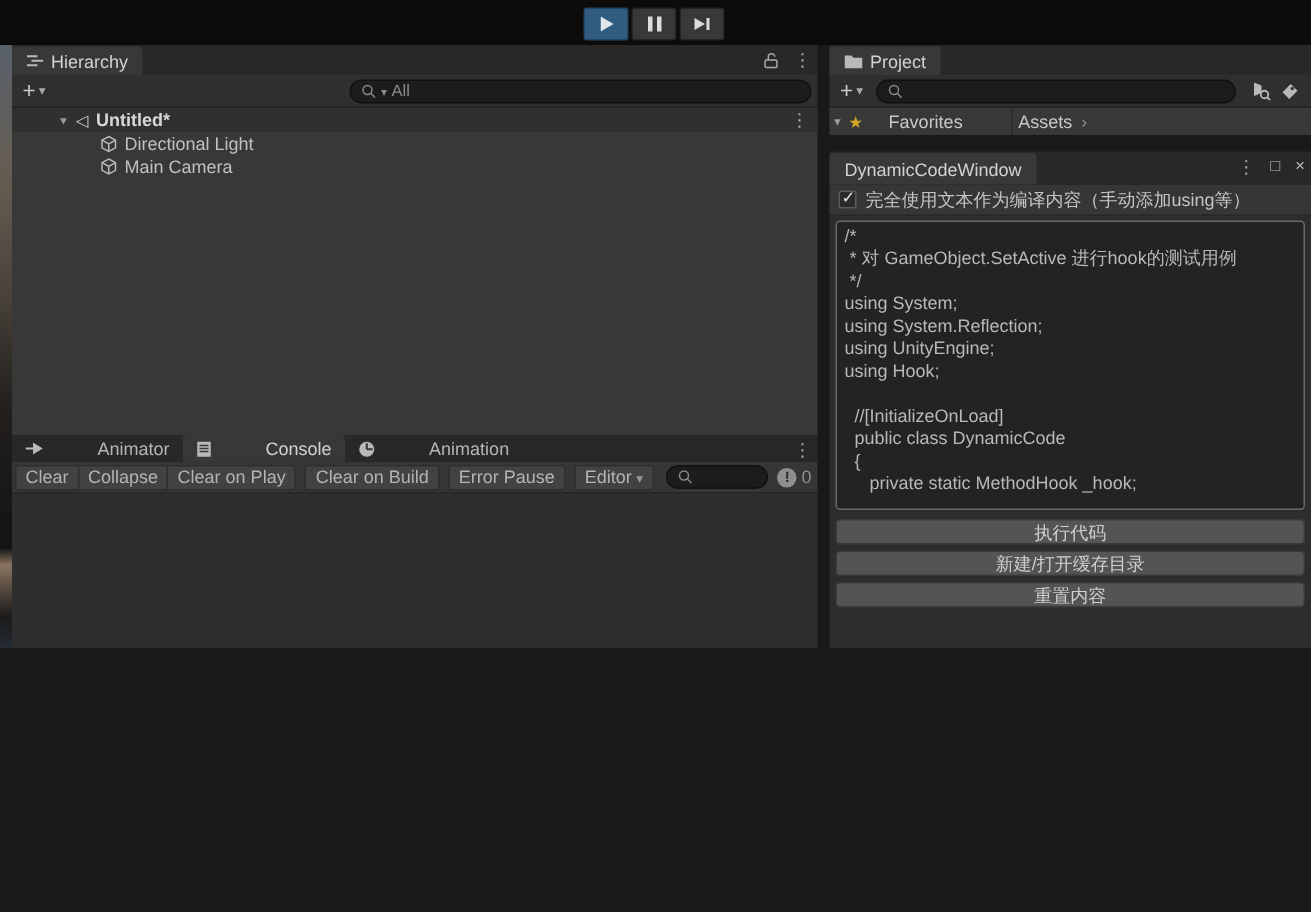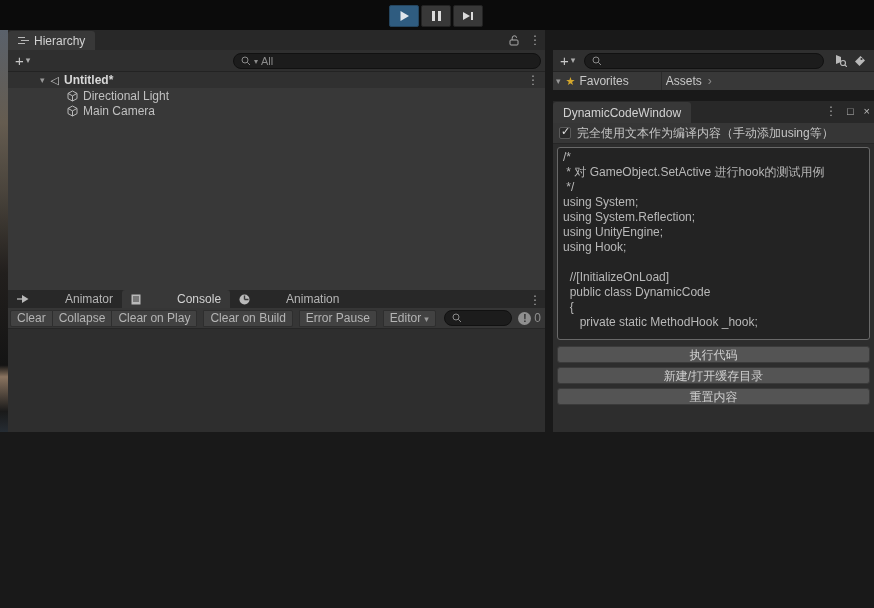--- a/index.html
+++ b/index.html
@@ -75,21 +75,21 @@
   
   .projtabbar { position:absolute; left:553px; top:30px; width:321px; height:20px; }
   .projtoolbar { position:absolute; left:553px; top:50px; width:321px; height:22px; }
   .projtoolbar .searchbox { flex:1; margin:0 6px; }
   .iconbtn { display:flex; align-items:center; justify-content:center; width:20px; height:18px;
     cursor:pointer; flex:none; }
   .favrow { position:absolute; left:553px; top:72px; width:321px; height:18px; background:#383838;
     display:flex; align-items:center; }
   .favrow .disc { margin-left:3px; font-size:9px; color:#999; }
   .star { color:#d4a72c; margin-left:5px; font-size:11px; }
-  .favlbl { margin-left:4px; color:#c8c8c8; }
+  .favlbl { margin-left:17px; color:#c8c8c8; }
   .favdiv { width:1px; height:18px; background:#2b2b2b; margin-left:32px; }
   .crumb { margin-left:4px; color:#c8c8c8; cursor:pointer; }
   .crumb-chev { margin-left:6px; color:#8a8a8a; }
 
   
   .dcw { position:absolute; left:553px; top:101px; width:321px; height:518px; }
   .dcw .tabbar { height:22px; }
   .dcw .tab { height:21px; }
   .winbtn { color:#bdbdbd; cursor:pointer; font-size:11px; line-height:1; }
   .cbrow { height:21px; background:#363636; border-bottom:1px solid #262626;
@@ -263,20 +263,30 @@
         <input placeholder="" style="">
       </div>
       <span class="badge">
         <span class="bubble">!</span>
         <span class="cnt">0</span>
       </span>
     </div>
     <div class="ccontent"></div>
   </section>
 
+  <div class="tabbar projtabbar">
+    <div class="tab active">
+      <span>
+        <svg width="12" height="10">
+            <path d="M0 1h4.5L6 2.5h6V9.5H0z" fill="#b9b9b9"></path>
+          </svg>
+      </span>
+      <span>Project</span>
+    </div>
+  </div>
   <div class="ptoolbar projtoolbar">
     <span class="plusbtn">
         <span>+</span>
         <span class="caret">▾</span>
       </span>
     <div class="searchbox">
       <span>
         <svg width="10" height="10">
             <circle cx="4" cy="4" r="3" fill="none" stroke="#8a8a8a"></circle>
             <path d="M6.3 6.3L9 9" stroke="#8a8a8a"></path>

